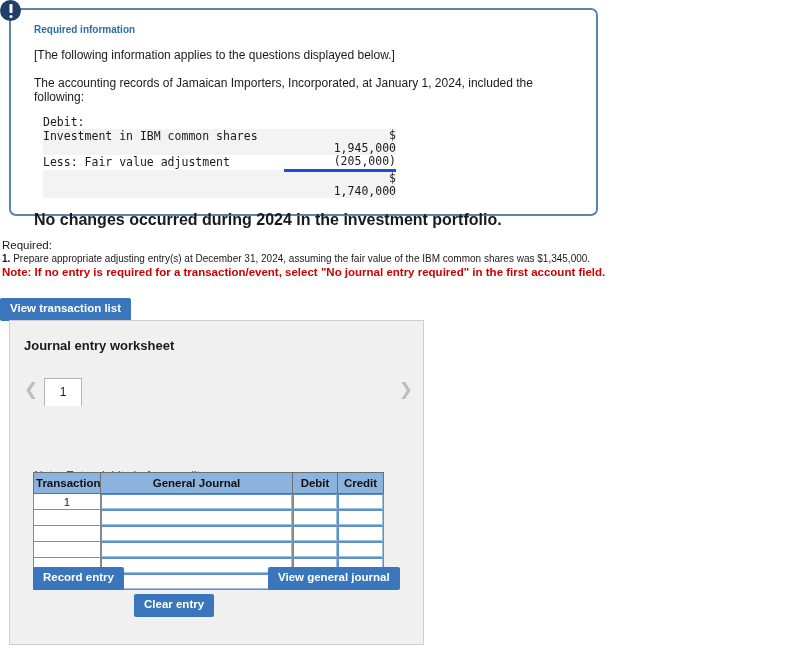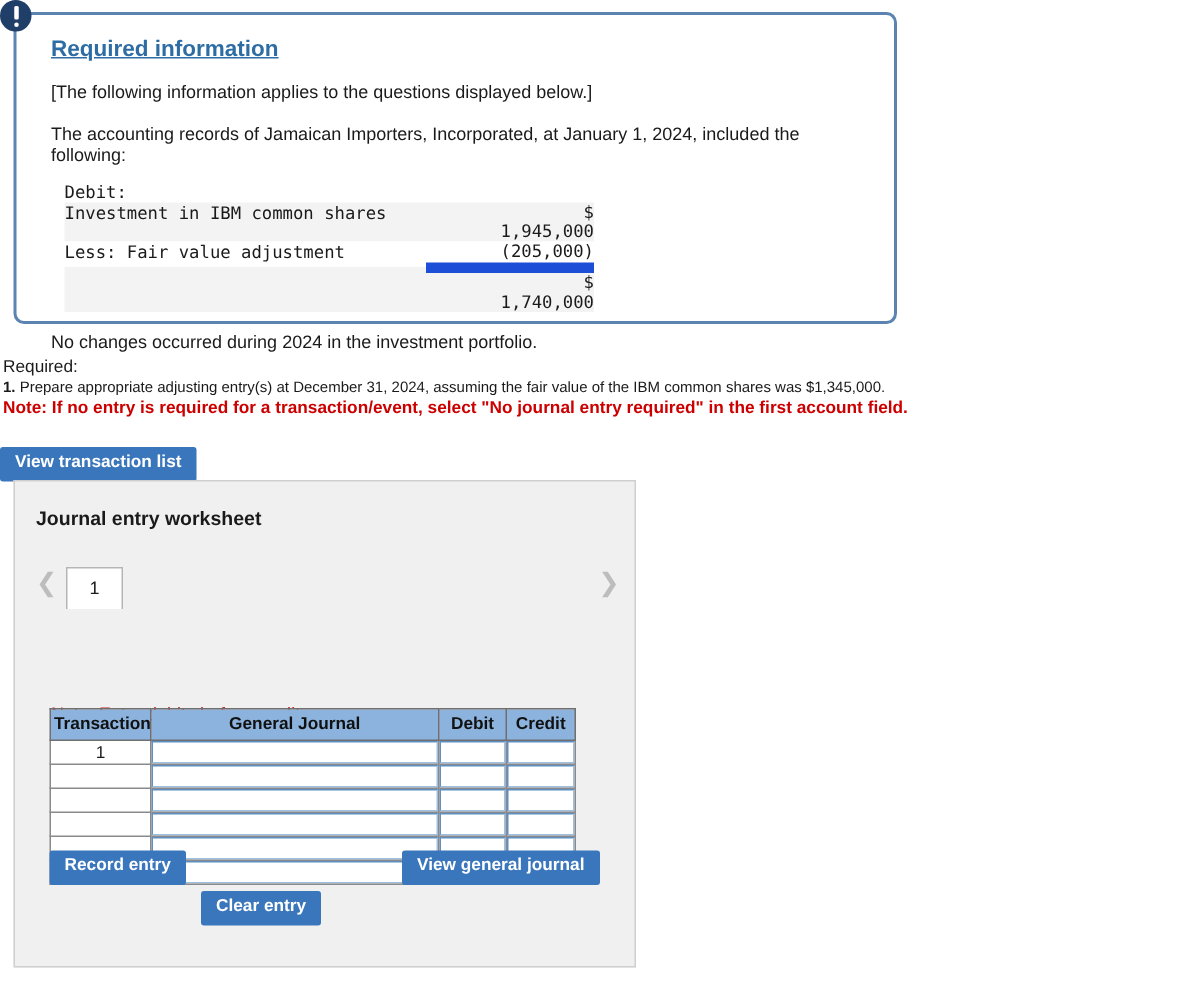--- a/index.html
+++ b/index.html
@@ -58,23 +58,22 @@
     height: 3px;
     background: #ffffff;
     border-radius: 50%;
   }
 
   .panel-inner { padding: 14px 20px 0 23px; }
 
   .req-heading {
     color: #2e6da4;
     font-weight: bold;
-    font-size: 15px;
+    font-size: 10px;
     margin: 0 0 13px 0;
-    text-decoration: underline;
   }
   .applies-line {
     font-size: 12px;
     margin: 0 0 14px 0;
     color: #1a1a1a;
   }
   .intro-line {
     font-size: 12px;
     margin: 0 0 11px 0;
     color: #1a1a1a;
@@ -97,26 +96,27 @@
   .at-label.indent { padding-left: 20px; }
   .at-val {
     text-align: right;
     width: 112px;
     padding: 1px 6px 2px 0;
     white-space: pre;
     line-height: 1.15;
   }
   .shade-a { background: #f3f3f3; }
   .shade-b { background: #ffffff; }
-  .rule { border-bottom: 7px solid #1d4ed8; }
+  .rule { border-bottom: 3px solid #1d4ed8; }
   .assets-head td { padding-top: 3px; padding-bottom: 3px; }
 
   .nochange-line {
-    font-size: 12px;
+    font-size: 16px;
     margin: 13px 0 0 0;
+    font-weight: bold;
   }
 
   
   #required-block {
     position: absolute;
     left: 2px;
     top: 227px;
     width: 640px;
   }
   .req-label {

